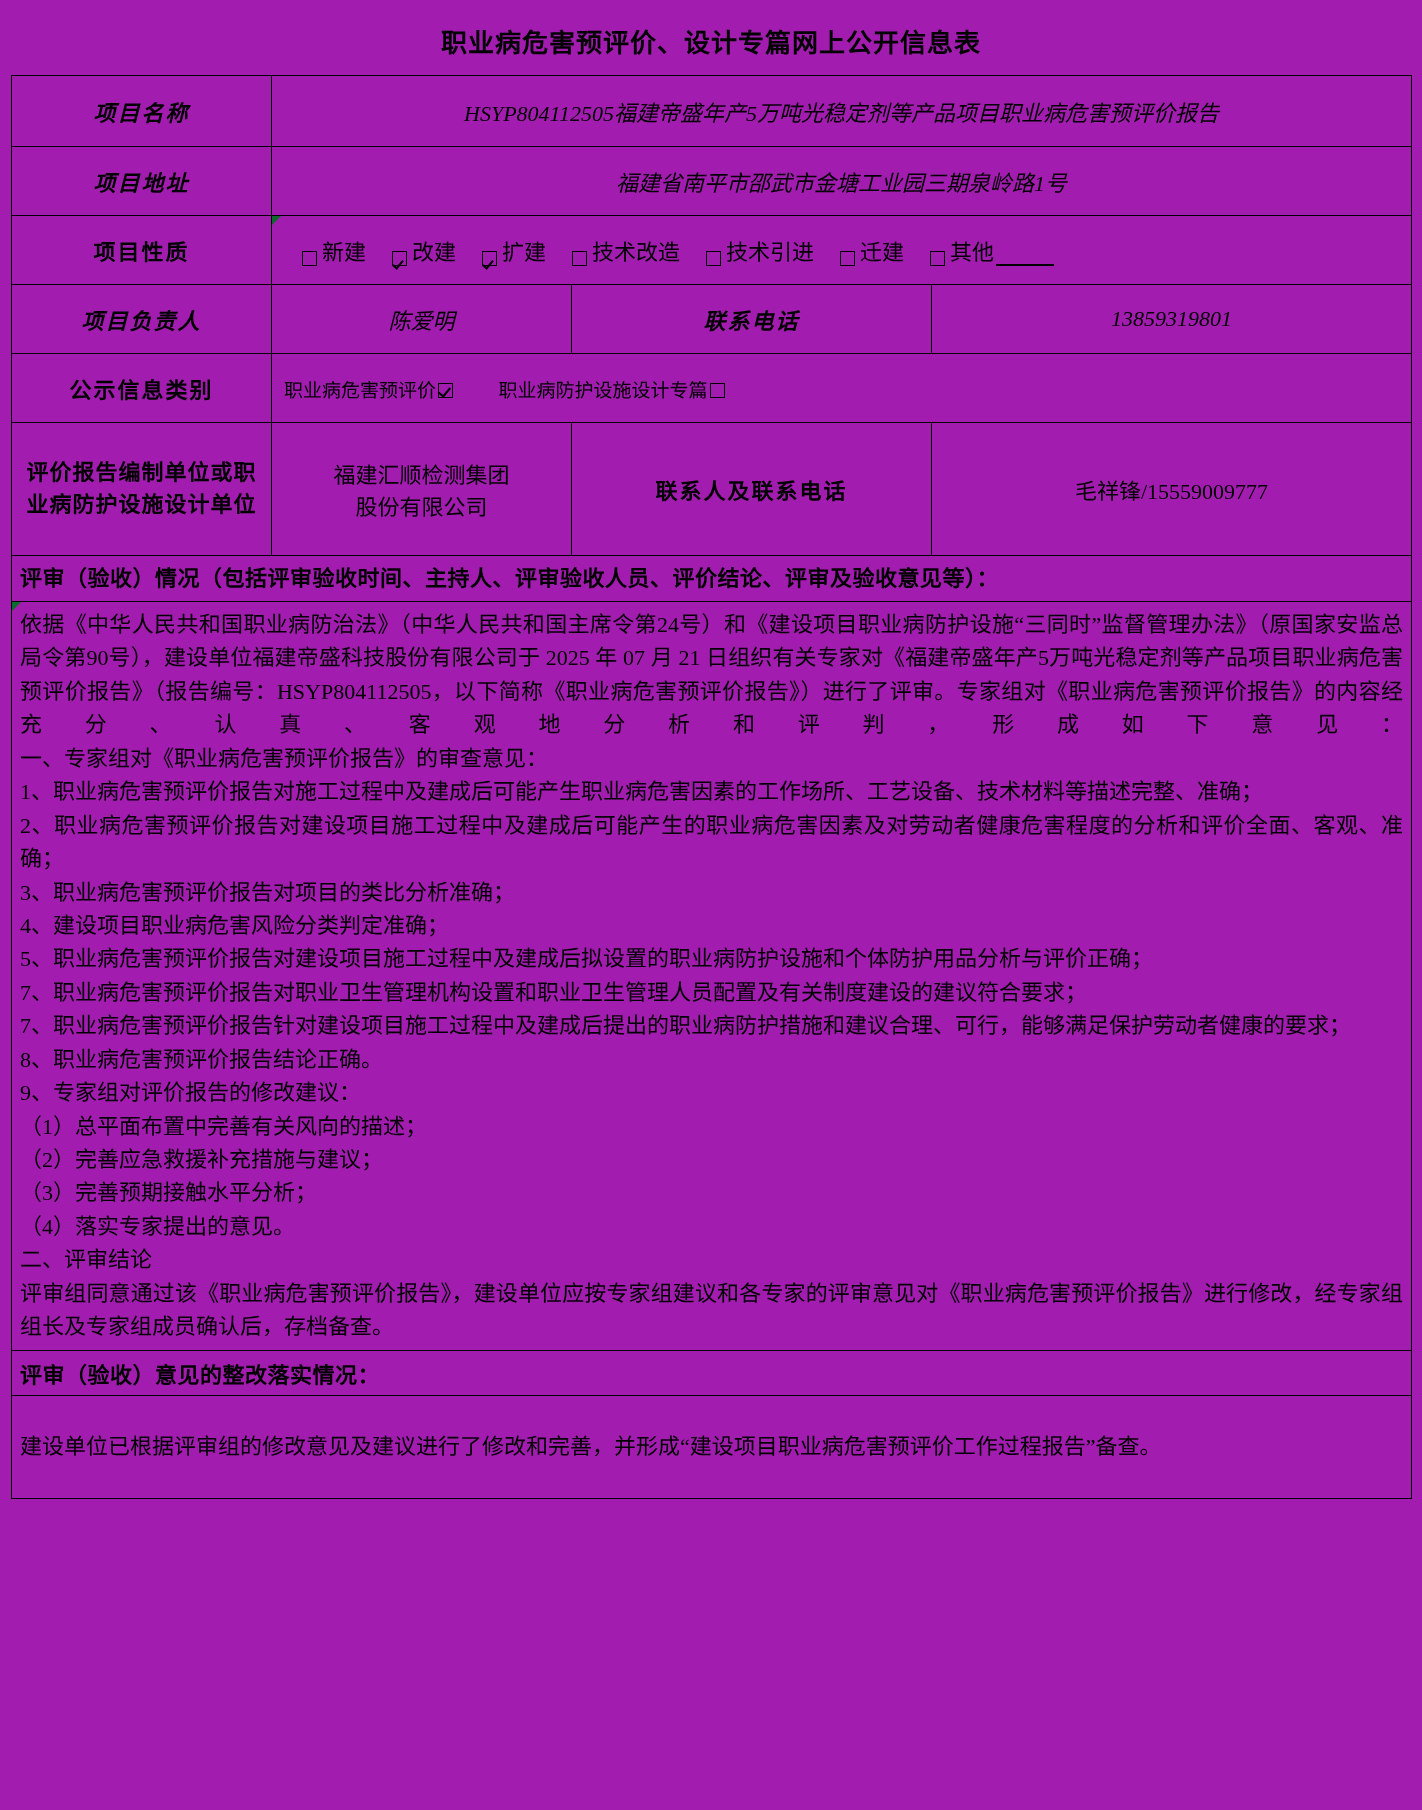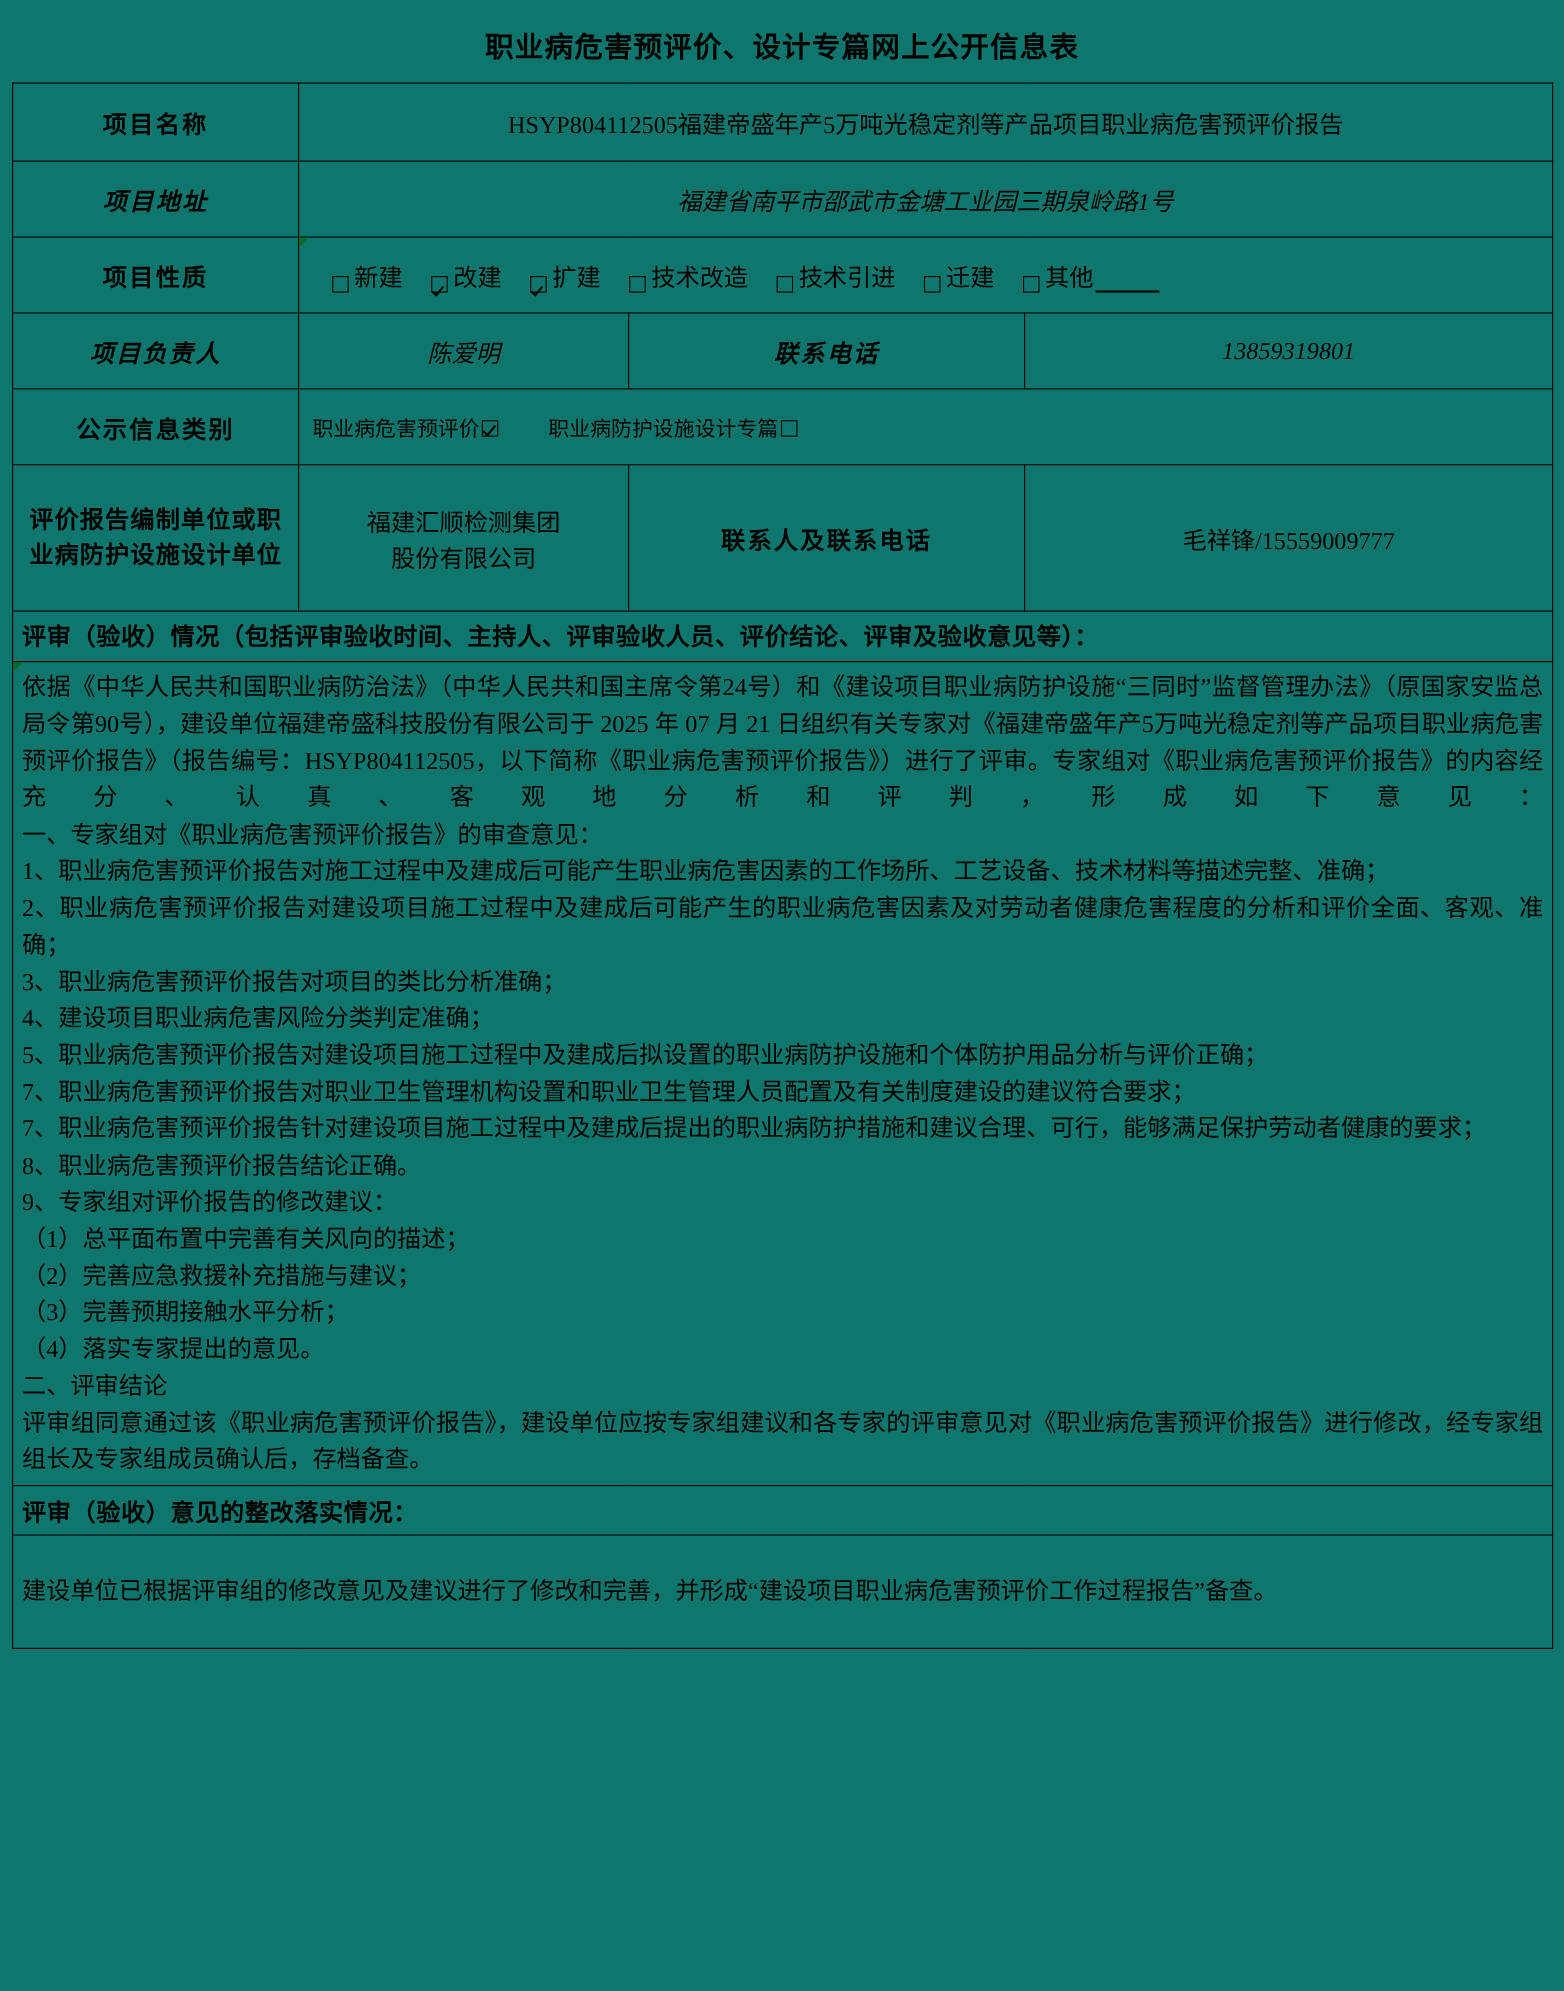--- a/index.html
+++ b/index.html
@@ -10,21 +10,21 @@
   }
   body {
     font-family: "Liberation Serif", "DejaVu Serif", serif;
     color: #000000;
   }
   .page {
     position: relative;
     width: 1422px;
     min-height: 1810px;
     box-sizing: border-box;
-    background: #0f766e;
+    background: #a21caf;
     padding: 0;
   }
   .doc-title {
     text-align: center;
     font-size: 26px;
     font-weight: bold;
     letter-spacing: 1px;
     padding: 22px 0 16px 0;
     font-family: "Liberation Serif", "DejaVu Serif", serif;
   }
@@ -49,21 +49,21 @@
   }
   .lbl-multi {
     text-align: center;
     font-weight: bold;
     letter-spacing: 1px;
     line-height: 1.45;
   }
   .val-center {
     text-align: center;
   }
-  .row-h1 { height: 58px; }
+  .row-h1 { height: 58px; font-style: italic; }
   .row-h2 { height: 56px; font-style: italic; }
   .row-h3 { height: 56px; }
 
   .chkline {
     display: flex;
     align-items: center;
     font-size: 22px;
     padding-left: 22px;
     gap: 0px;
   }

